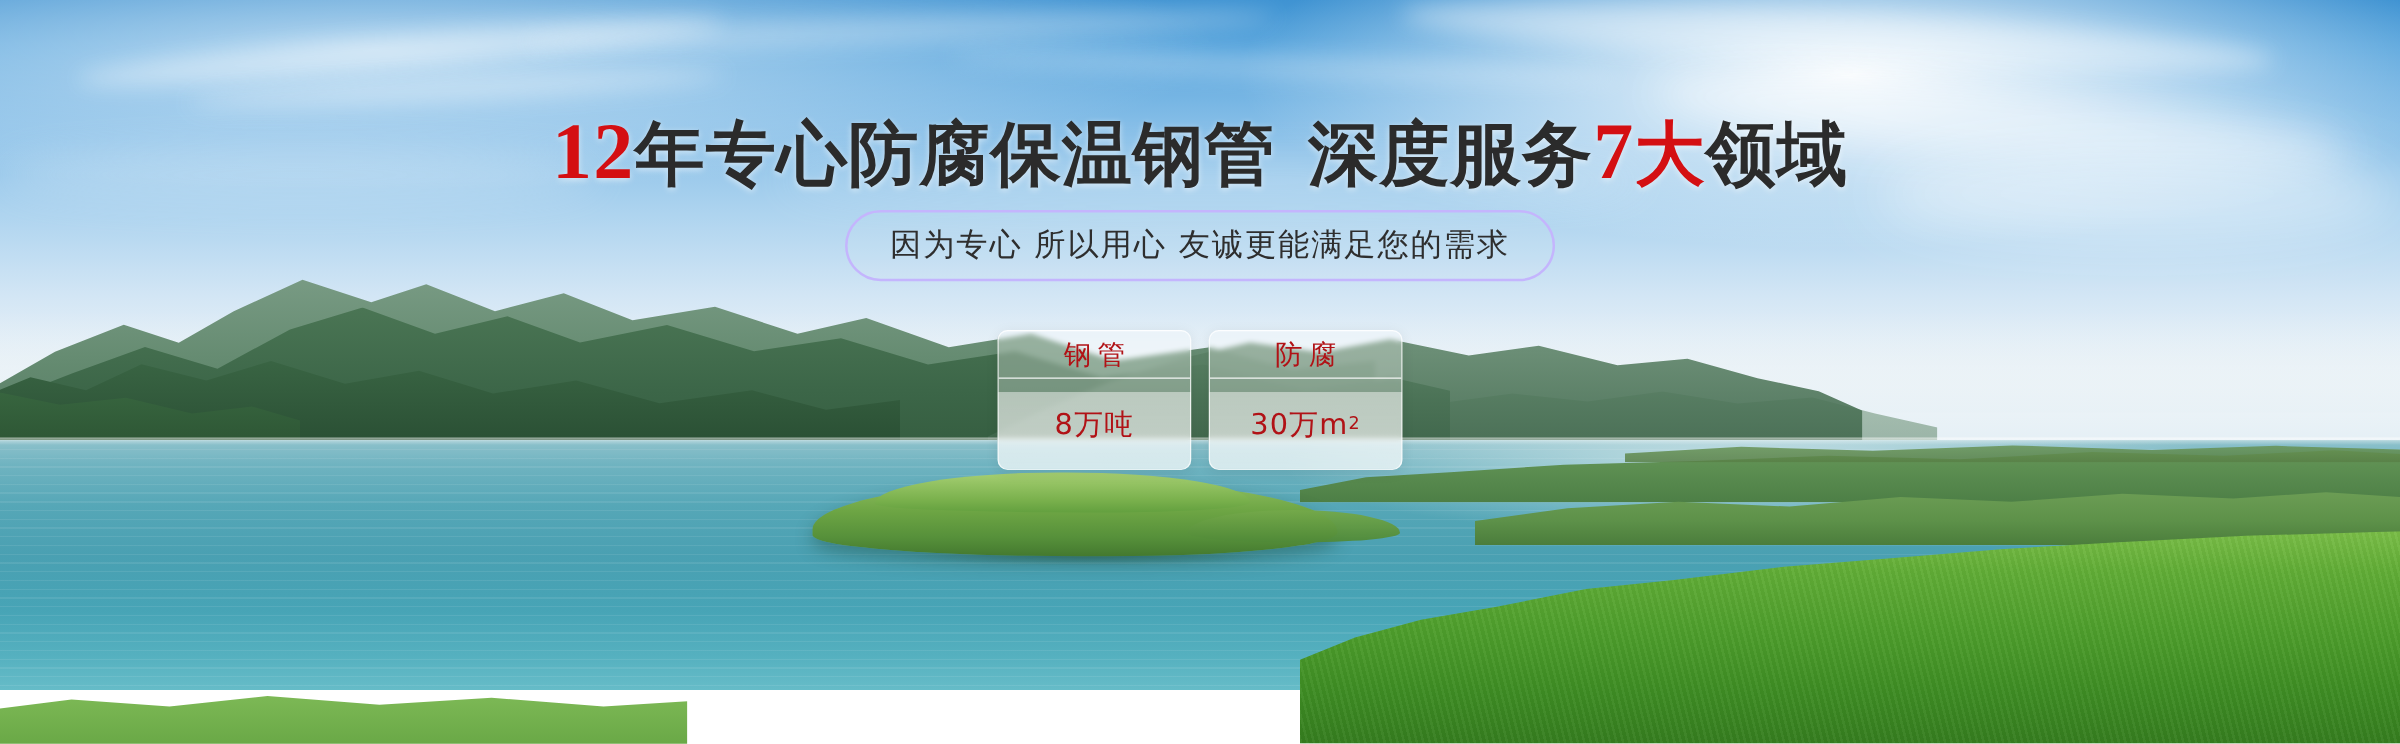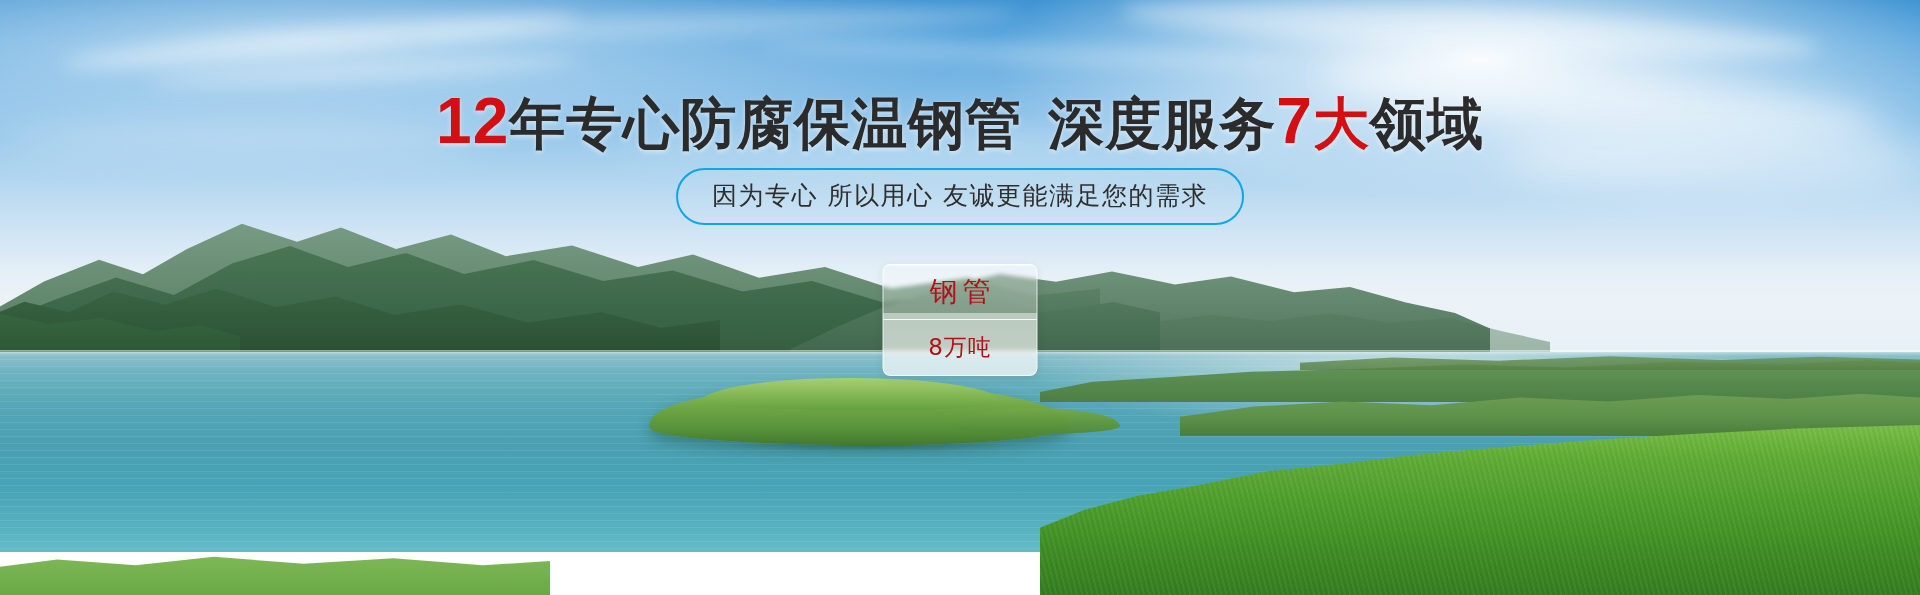--- a/index.html
+++ b/index.html
@@ -159,34 +159,34 @@
     clip-path:polygon(0% 20%, 20% 34%, 42% 26%, 64% 44%, 84% 36%, 100% 52%, 100% 100%, 0% 100%);
     opacity:.9;
   }
 
   
   .content { position:absolute; inset:0; }
 
   .headline {
     position:absolute; left:0; top:84px; width:1920px;
     text-align:center;
-    font-family:Liberation Sans, sans-serif;
+    font-family:Liberation Serif, serif;
     font-size:56px; font-weight:bold; letter-spacing:1px;
     white-space:nowrap;
     text-shadow:0 2px 5px rgba(255,255,255,0.55);
   }
   .hl-dark { color:#2b2b2b; }
   .hl-red  { color:#d40f12; }
   .hl-num  { font-size:64px; }
   .hl-gap  { display:inline-block; width:26px; }
 
   .subtitle-pill {
     position:absolute; left:50%; top:168px; transform:translateX(-50%);
     padding:9px 34px 11px;
-    border:2px solid #0ea5e9;
+    border:2px solid #c4b5fd;
     border-radius:30px;
     font-family:"DejaVu Sans","Liberation Sans",sans-serif;
     font-size:25px; color:#2e2e2e; letter-spacing:1.5px;
     white-space:nowrap; background:rgba(255,255,255,0.06);
   }
 
   
   .cards {
     position:absolute; left:50%; top:264px; transform:translateX(-50%);
     display:flex; gap:14px;
@@ -194,23 +194,23 @@
   .card {
     width:155px; height:112px;
     background:linear-gradient(180deg, rgba(255,255,255,0.30) 0%, rgba(255,255,255,0.30) 44%, rgba(255,255,255,0.62) 44%, rgba(255,255,255,0.70) 100%);
     border:1px solid rgba(255,255,255,0.75);
     border-radius:8px;
     backdrop-filter:blur(2px);
     display:flex; flex-direction:column;
     box-shadow:0 2px 10px rgba(0,0,0,0.07);
   }
   .card-title {
-    height:55px; display:flex; align-items:center; justify-content:center;
+    height:38px; display:flex; align-items:center; justify-content:center;
     font-family:"DejaVu Sans","Liberation Sans",sans-serif;
-    font-size:28px; color:#b11216; letter-spacing:5px; text-indent:5px;
+    font-size:22px; color:#b11216; letter-spacing:5px; text-indent:5px;
     border-bottom:1px solid rgba(255,255,255,0.9);
   }
   .card-value {
     flex:1; display:flex; align-items:center; justify-content:center;
     font-family:"DejaVu Sans","Liberation Sans",sans-serif;
     font-size:23px; color:#b11216; letter-spacing:1px;text-align:center;
   }
   .card-value sup { font-size:14px; vertical-align:super; }
 </style>
 </head>
@@ -267,17 +267,24 @@
 
     <div class="cards">
 
       <div class="card">
         <div class="card-title">钢管</div>
         <div class="card-value">
             <span>8万吨</span>
           </div>
       </div>
 
+      <div class="card">
+        <div class="card-title">防腐</div>
+        <div class="card-value">
+            <span>30万m</span>
+            <sup>2</sup>
+          </div>
+      </div>
 
 
     </div>
   </div>
 </div>
 
 </body></html>

